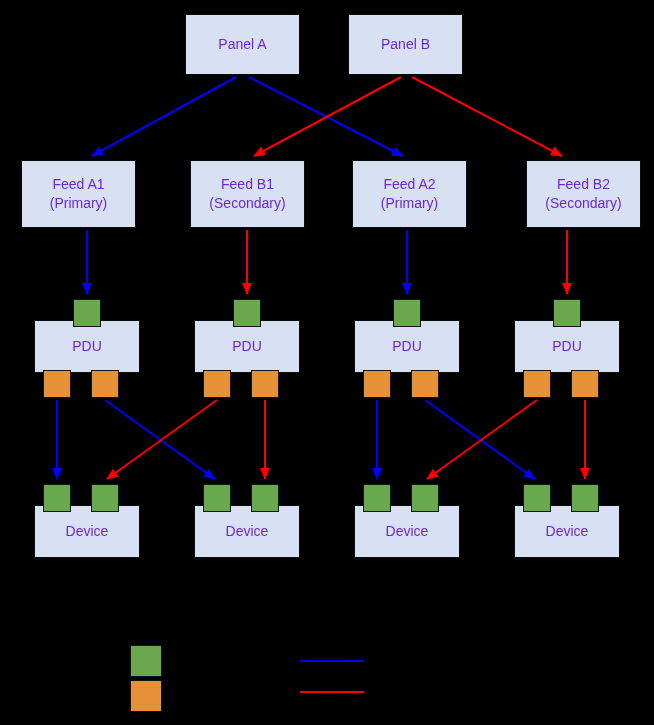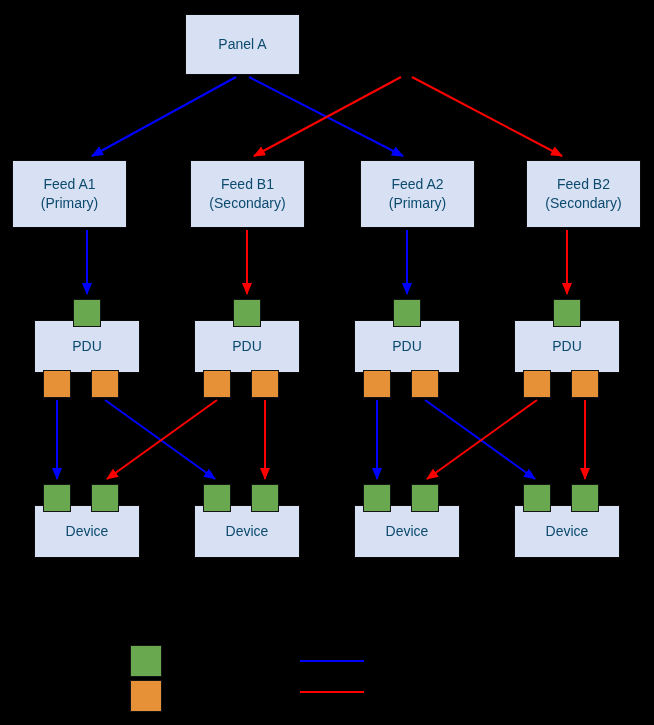--- a/index.html
+++ b/index.html
@@ -16,21 +16,21 @@
   line.red  { stroke: #ff0000; stroke-width: 2; }
   .node {
     position: absolute;
     background: #d8e1f3;
     border: 1px solid #0a0a0a;
     box-sizing: border-box;
     display: flex;
     flex-direction: column;
     align-items: center;
     justify-content: center;
-    color: #0c4a6e;
+    color: #6d28d9;
     font-size: 14px;
     line-height: 1.35;
     text-align: center;
   }
   .port {
     position: absolute;
     width: 28px;
     height: 28px;
     box-sizing: border-box;
     border: 1px solid #141414;
@@ -82,30 +82,33 @@
     <line class="red" x1="537" y1="400" x2="427" y2="479" marker-end="url(#mr)"></line>
     <line class="red" x1="585" y1="400" x2="585" y2="479" marker-end="url(#mr)"></line>
 
     <line class="blue" x1="300" y1="661" x2="364" y2="661"></line>
     <line class="red" x1="300" y1="692" x2="364" y2="692"></line>
   </svg>
 
   <div class="node" style="left:185px;top:14px;width:115px;height:61px">
     <span>Panel A</span>
   </div>
+  <div class="node" style="left:348px;top:14px;width:115px;height:61px">
+    <span>Panel B</span>
+  </div>
 
-  <div class="node" style="left:12px;top:160px;width:115px;height:68px">
+  <div class="node" style="left:21px;top:160px;width:115px;height:68px">
     <span>Feed A1</span>
     <span>(Primary)</span>
   </div>
   <div class="node" style="left:190px;top:160px;width:115px;height:68px">
     <span>Feed B1</span>
     <span>(Secondary)</span>
   </div>
-  <div class="node" style="left:360px;top:160px;width:115px;height:68px">
+  <div class="node" style="left:352px;top:160px;width:115px;height:68px">
     <span>Feed A2</span>
     <span>(Primary)</span>
   </div>
   <div class="node" style="left:526px;top:160px;width:115px;height:68px">
     <span>Feed B2</span>
     <span>(Secondary)</span>
   </div>
 
   <div class="node" style="left:34px;top:320px;width:106px;height:53px">
     <span>PDU</span>

